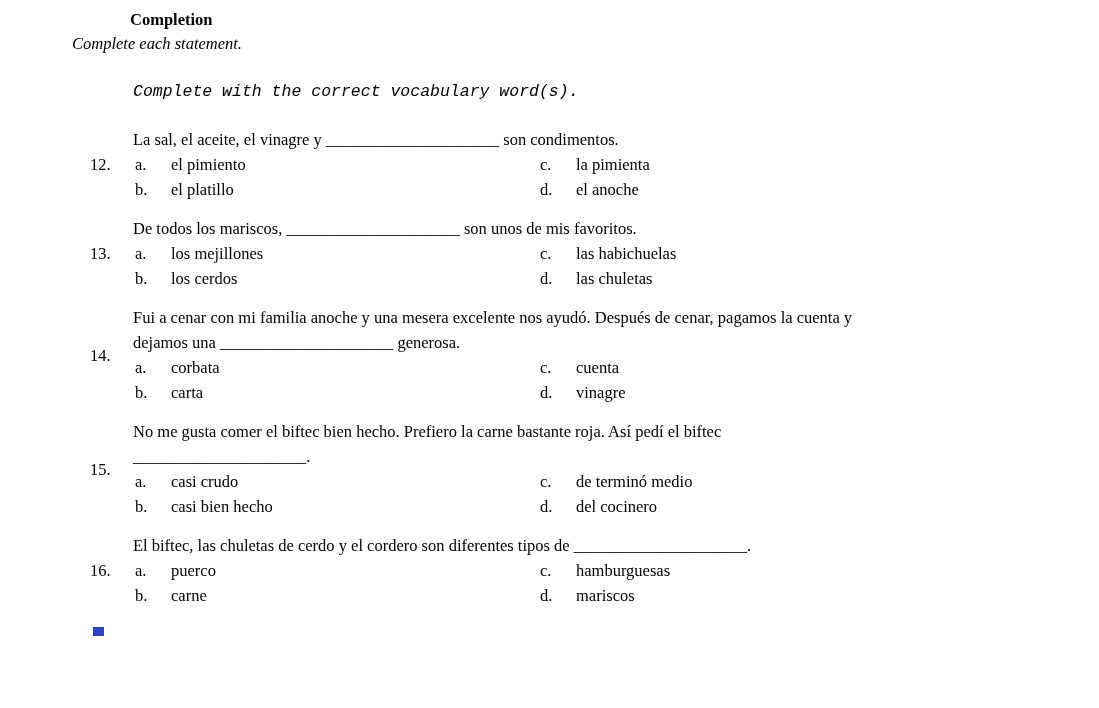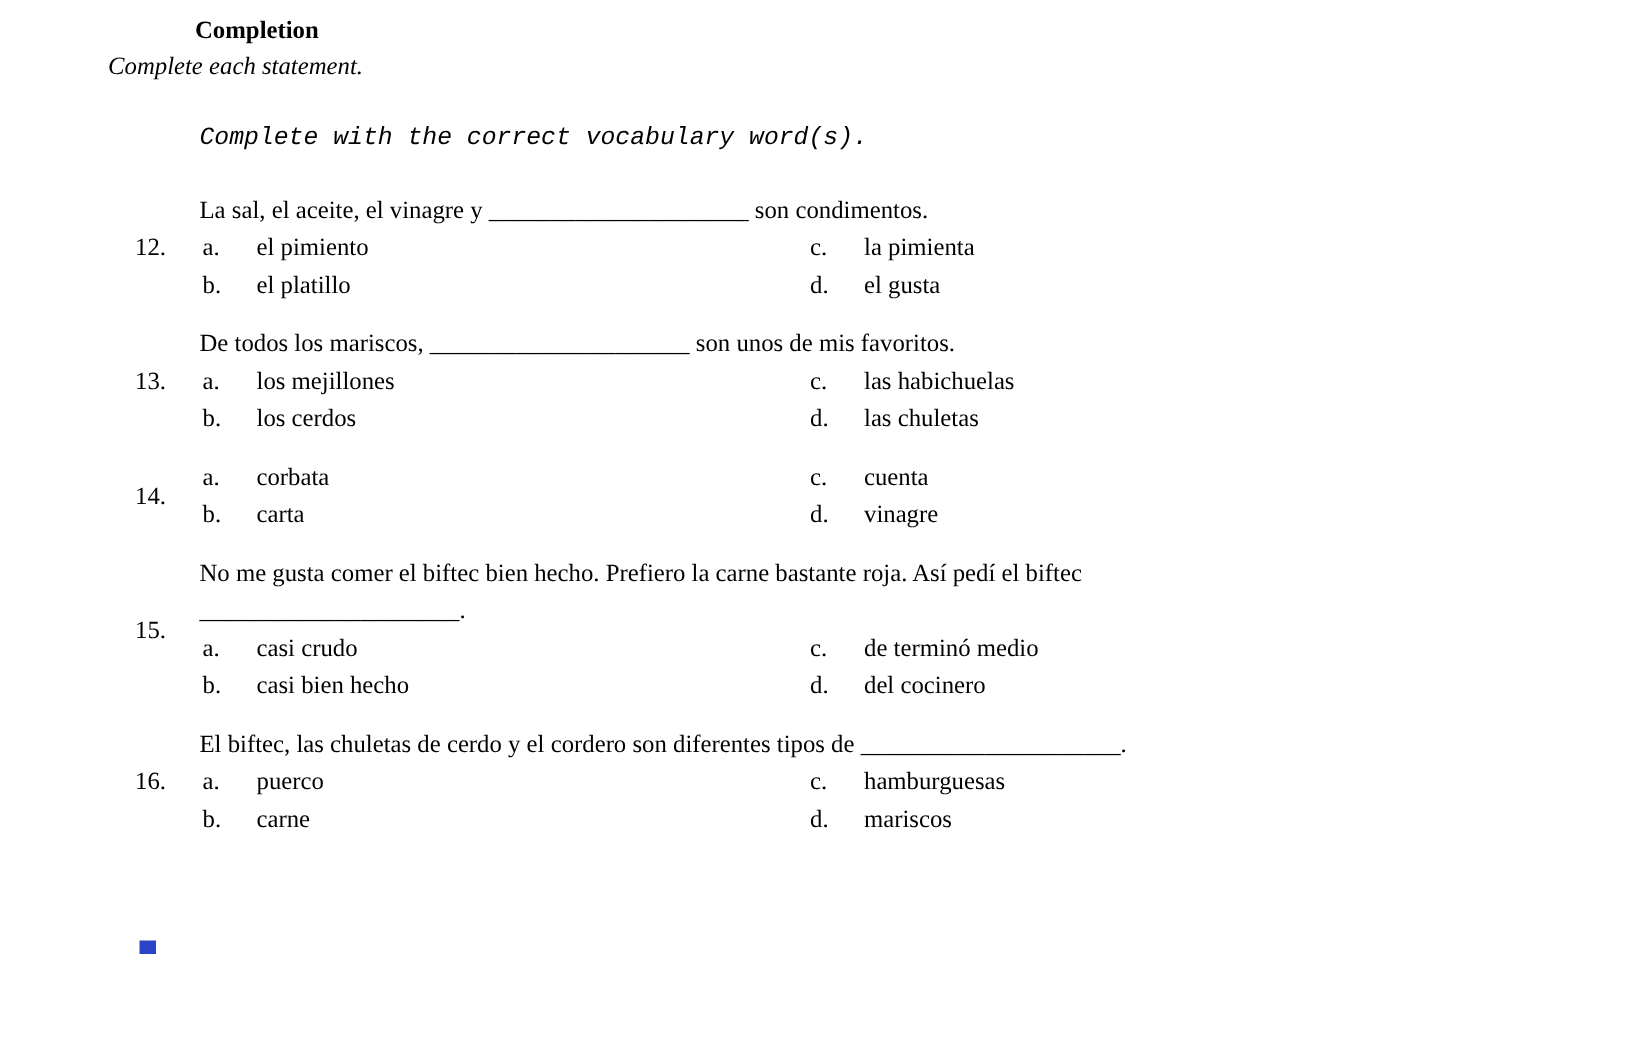--- a/index.html
+++ b/index.html
@@ -110,21 +110,21 @@
           <div class="option">
               <span class="opt-letter">b.</span>
               <span class="opt-text">el platillo</span>
             </div>
           <div class="option">
               <span class="opt-letter">c.</span>
               <span class="opt-text">la pimienta</span>
             </div>
           <div class="option">
               <span class="opt-letter">d.</span>
-              <span class="opt-text">el gusta</span>
+              <span class="opt-text">el anoche</span>
             </div>
         </div>
       </div>
     </div>
 
     <div class="question">
       <div class="q-number">13.</div>
       <div class="q-body">
         <div class="q-stem">De todos los mariscos,  _____________________ son unos de mis favoritos.</div>
 
@@ -145,20 +145,22 @@
               <span class="opt-letter">d.</span>
               <span class="opt-text">las chuletas</span>
             </div>
         </div>
       </div>
     </div>
 
     <div class="question">
       <div class="q-number">14.</div>
       <div class="q-body">
+        <div class="q-stem">Fui a cenar con mi familia anoche y una mesera excelente nos ayudó. Después de cenar, pagamos la cuenta y</div>
+        <div class="q-stem q-stem2">dejamos una _____________________ generosa.</div>
         <div class="q-options">
           <div class="option">
               <span class="opt-letter">a.</span>
               <span class="opt-text">corbata</span>
             </div>
           <div class="option">
               <span class="opt-letter">b.</span>
               <span class="opt-text">carta</span>
             </div>
           <div class="option">

